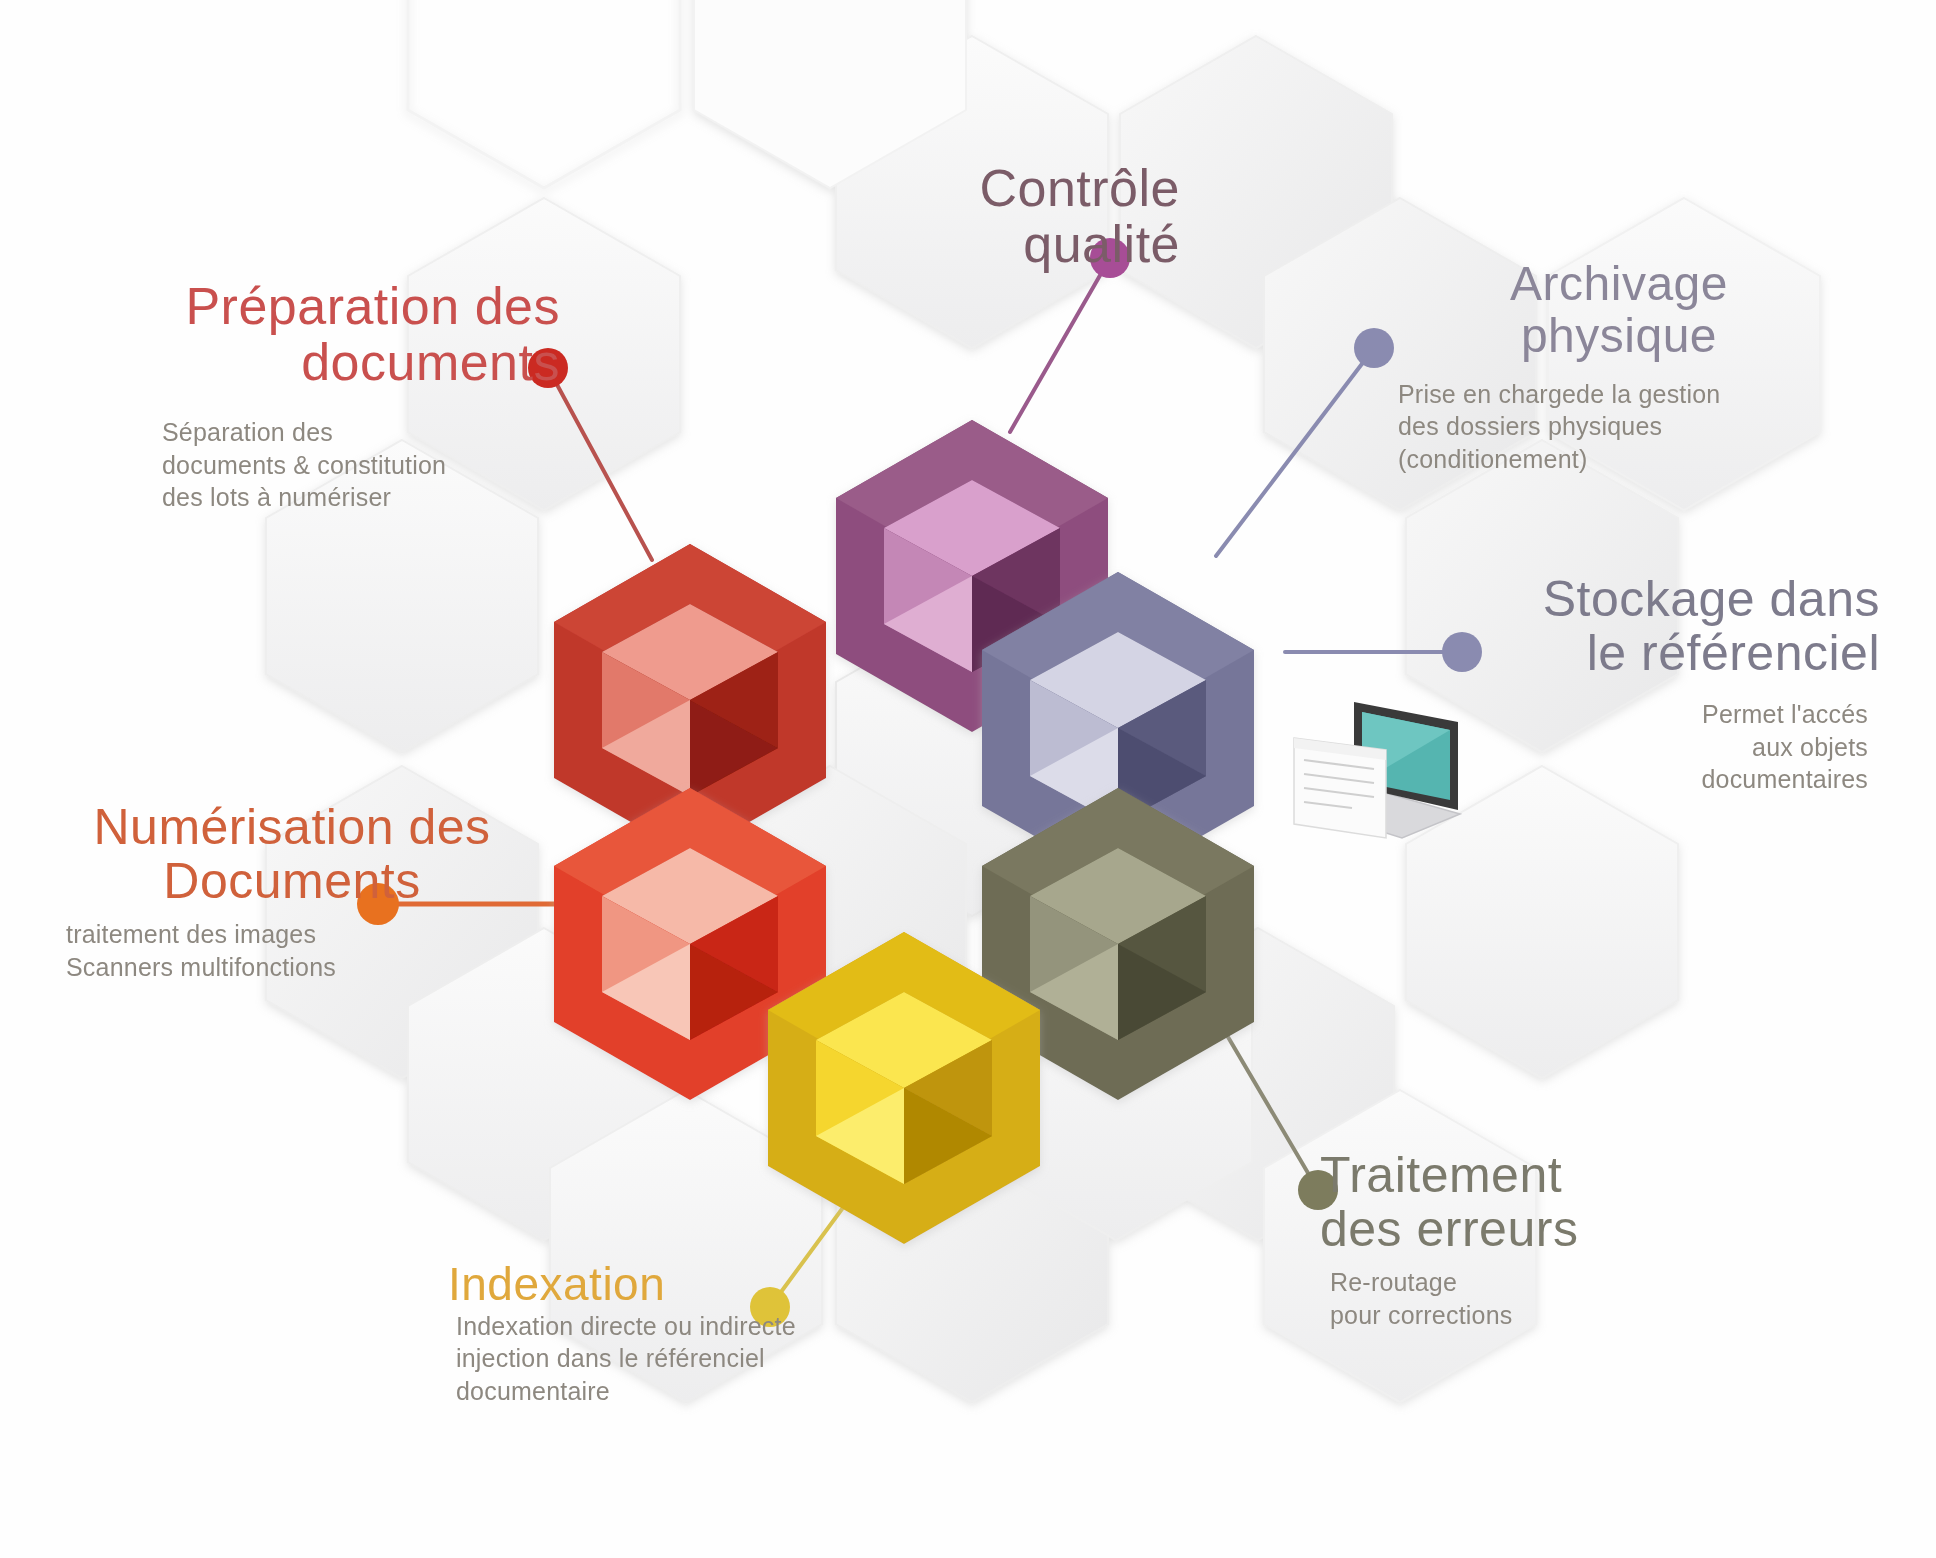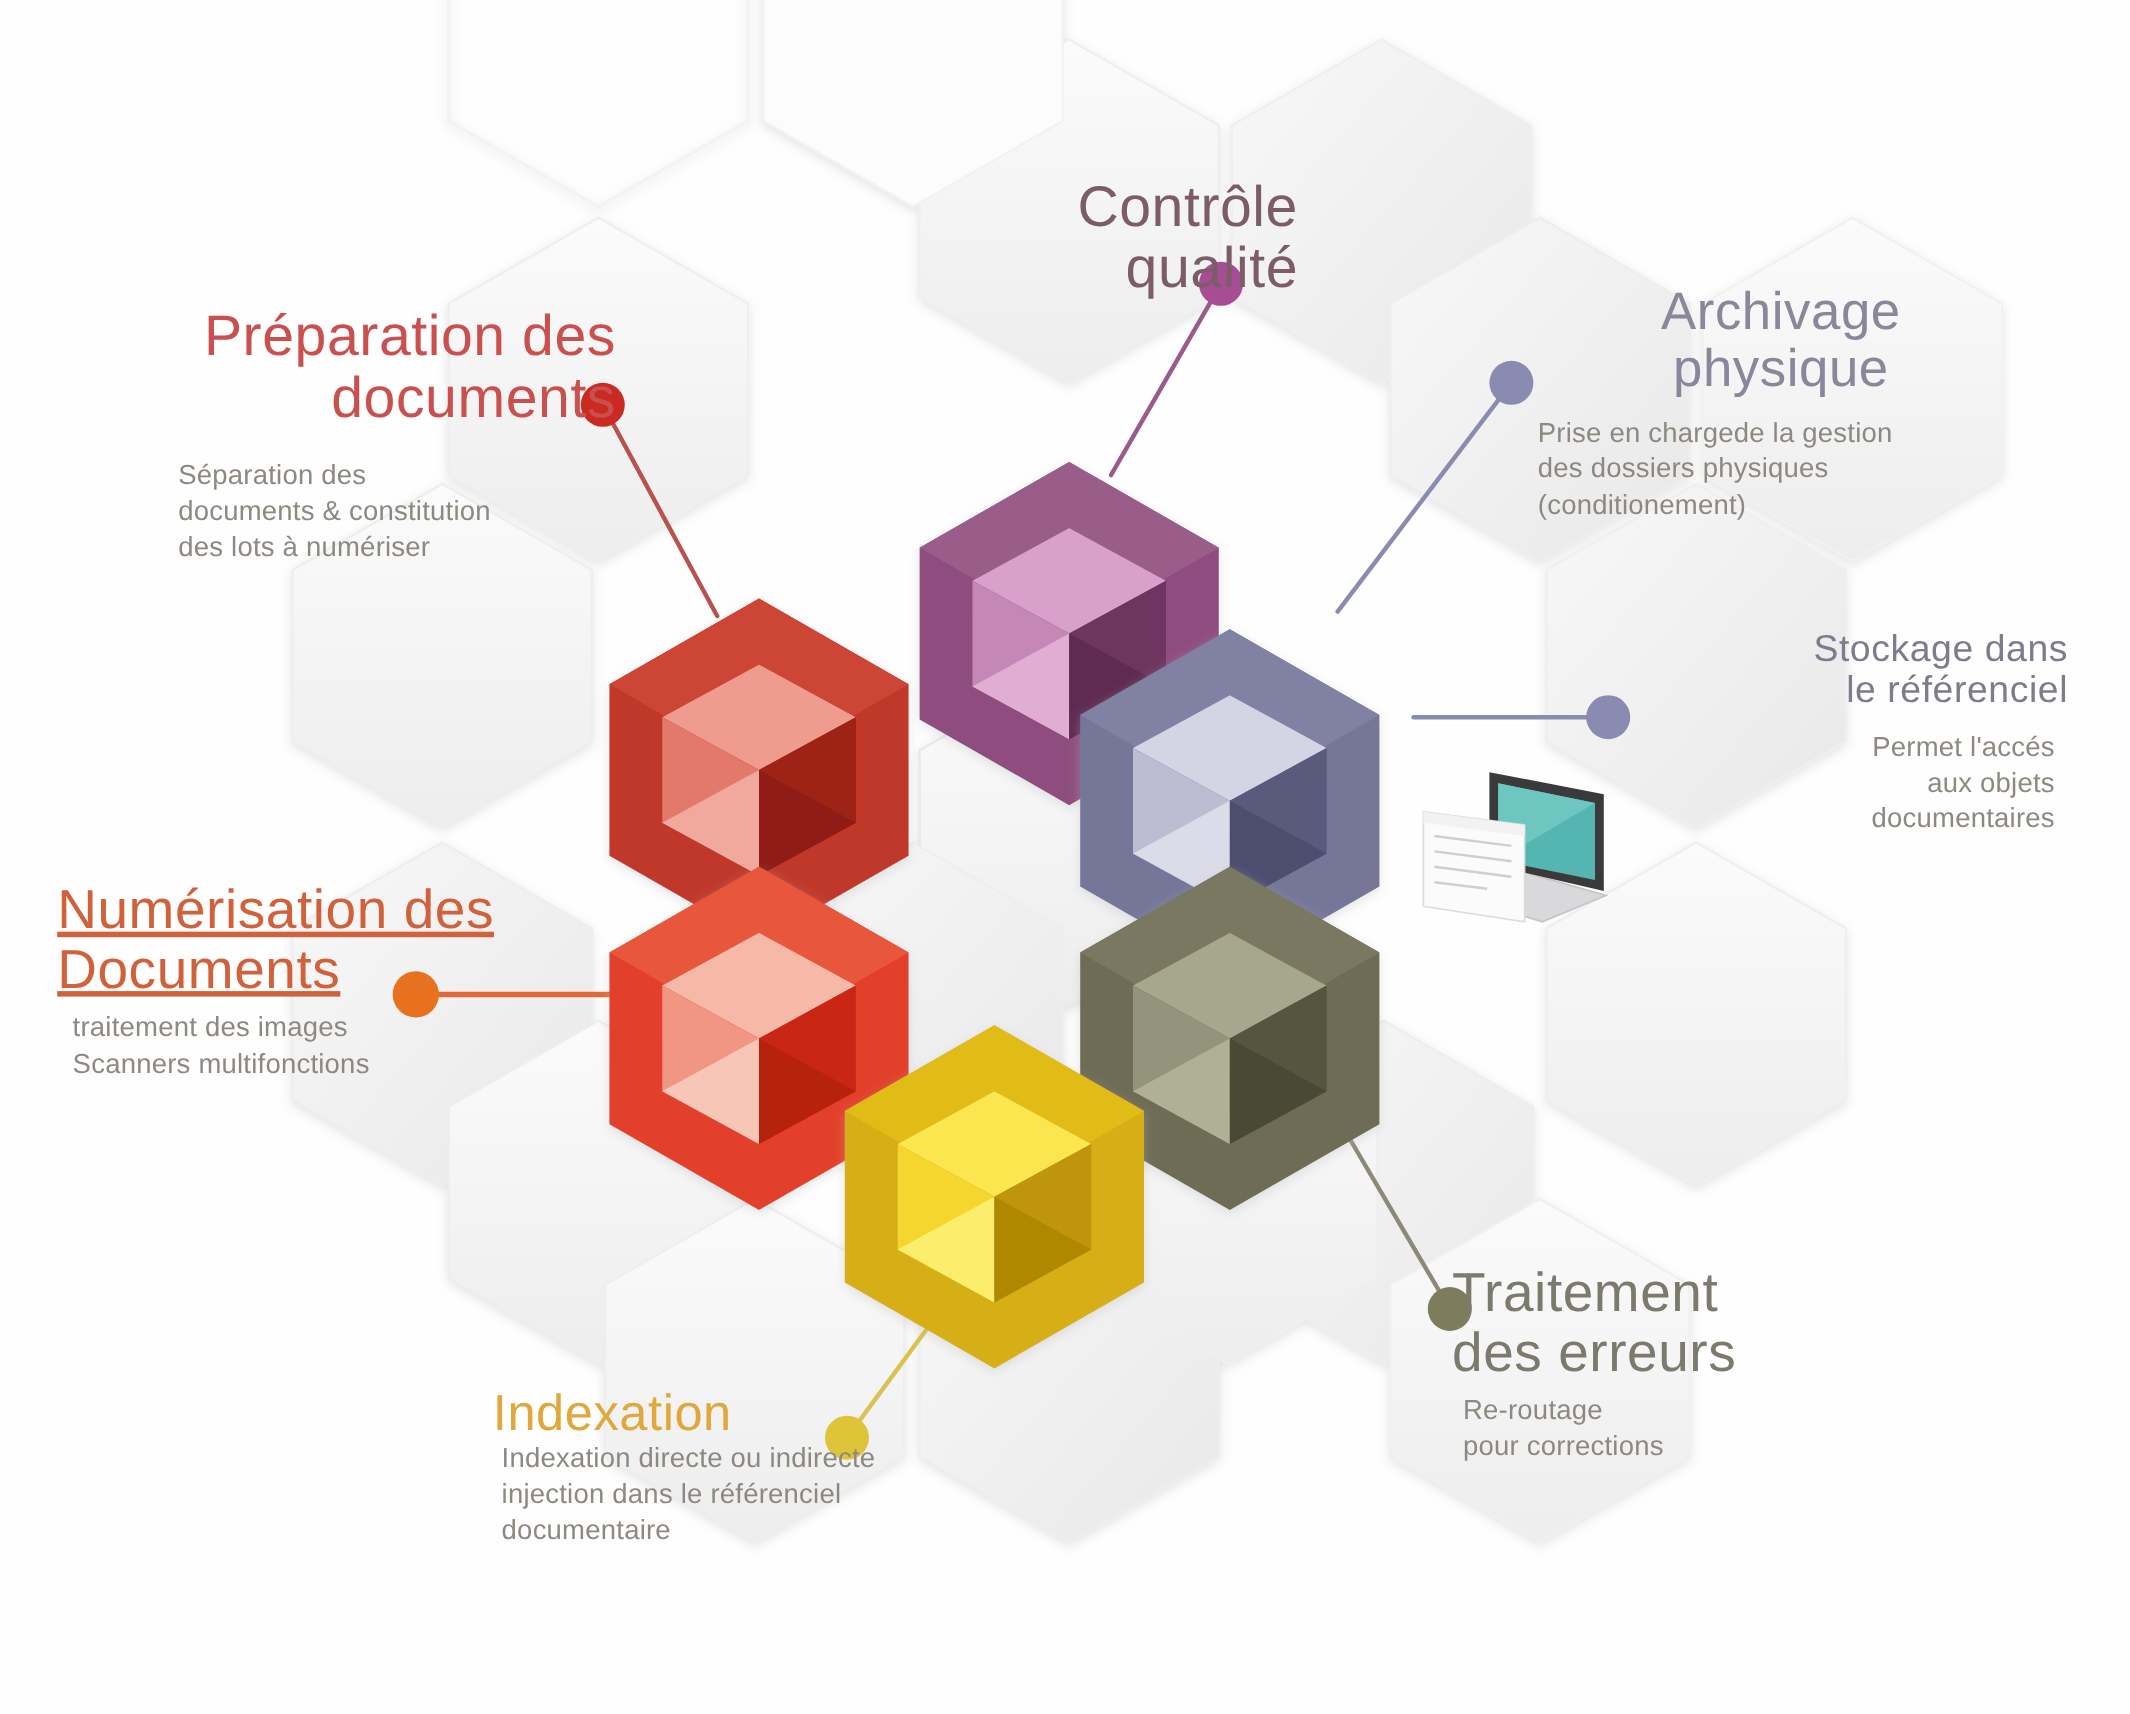--- a/index.html
+++ b/index.html
@@ -17,22 +17,22 @@
   }
   .desc{
     font-size:25px;color:#8d8880;font-weight:300;line-height:1.30;
     letter-spacing:.2px;white-space:pre-line;
   }
 
   
   .t-prep      {font-size:52px;color:#c9504e;text-align:right;}
   .t-controle  {font-size:52px;color:#7b5c68;text-align:right;}
   .t-archivage {font-size:48px;color:#8b8699;text-align:center;}
-  .t-stockage  {font-size:34px;color:#7d7b8c;text-align:right;}
-  .t-numer     {font-size:50px;color:#d0613b;text-align:left;text-decoration:underline;}
+  .t-stockage  {font-size:50px;color:#7d7b8c;text-align:right;}
+  .t-numer     {font-size:50px;color:#d0613b;text-align:center;}
   .t-index     {font-size:46px;color:#e0a83c;text-align:left;}
   .t-traitement{font-size:50px;color:#7b7a6c;text-align:left;}
 
   
   #blk-prep      {left:140px;  top:278px;  width:420px;}
   #blk-prep .desc{margin-top:26px;text-align:left;padding-left:22px;}
 
   #blk-controle  {left:800px;  top:160px;  width:380px;}
 
   #blk-archivage {left:1330px; top:258px;  width:520px;}

